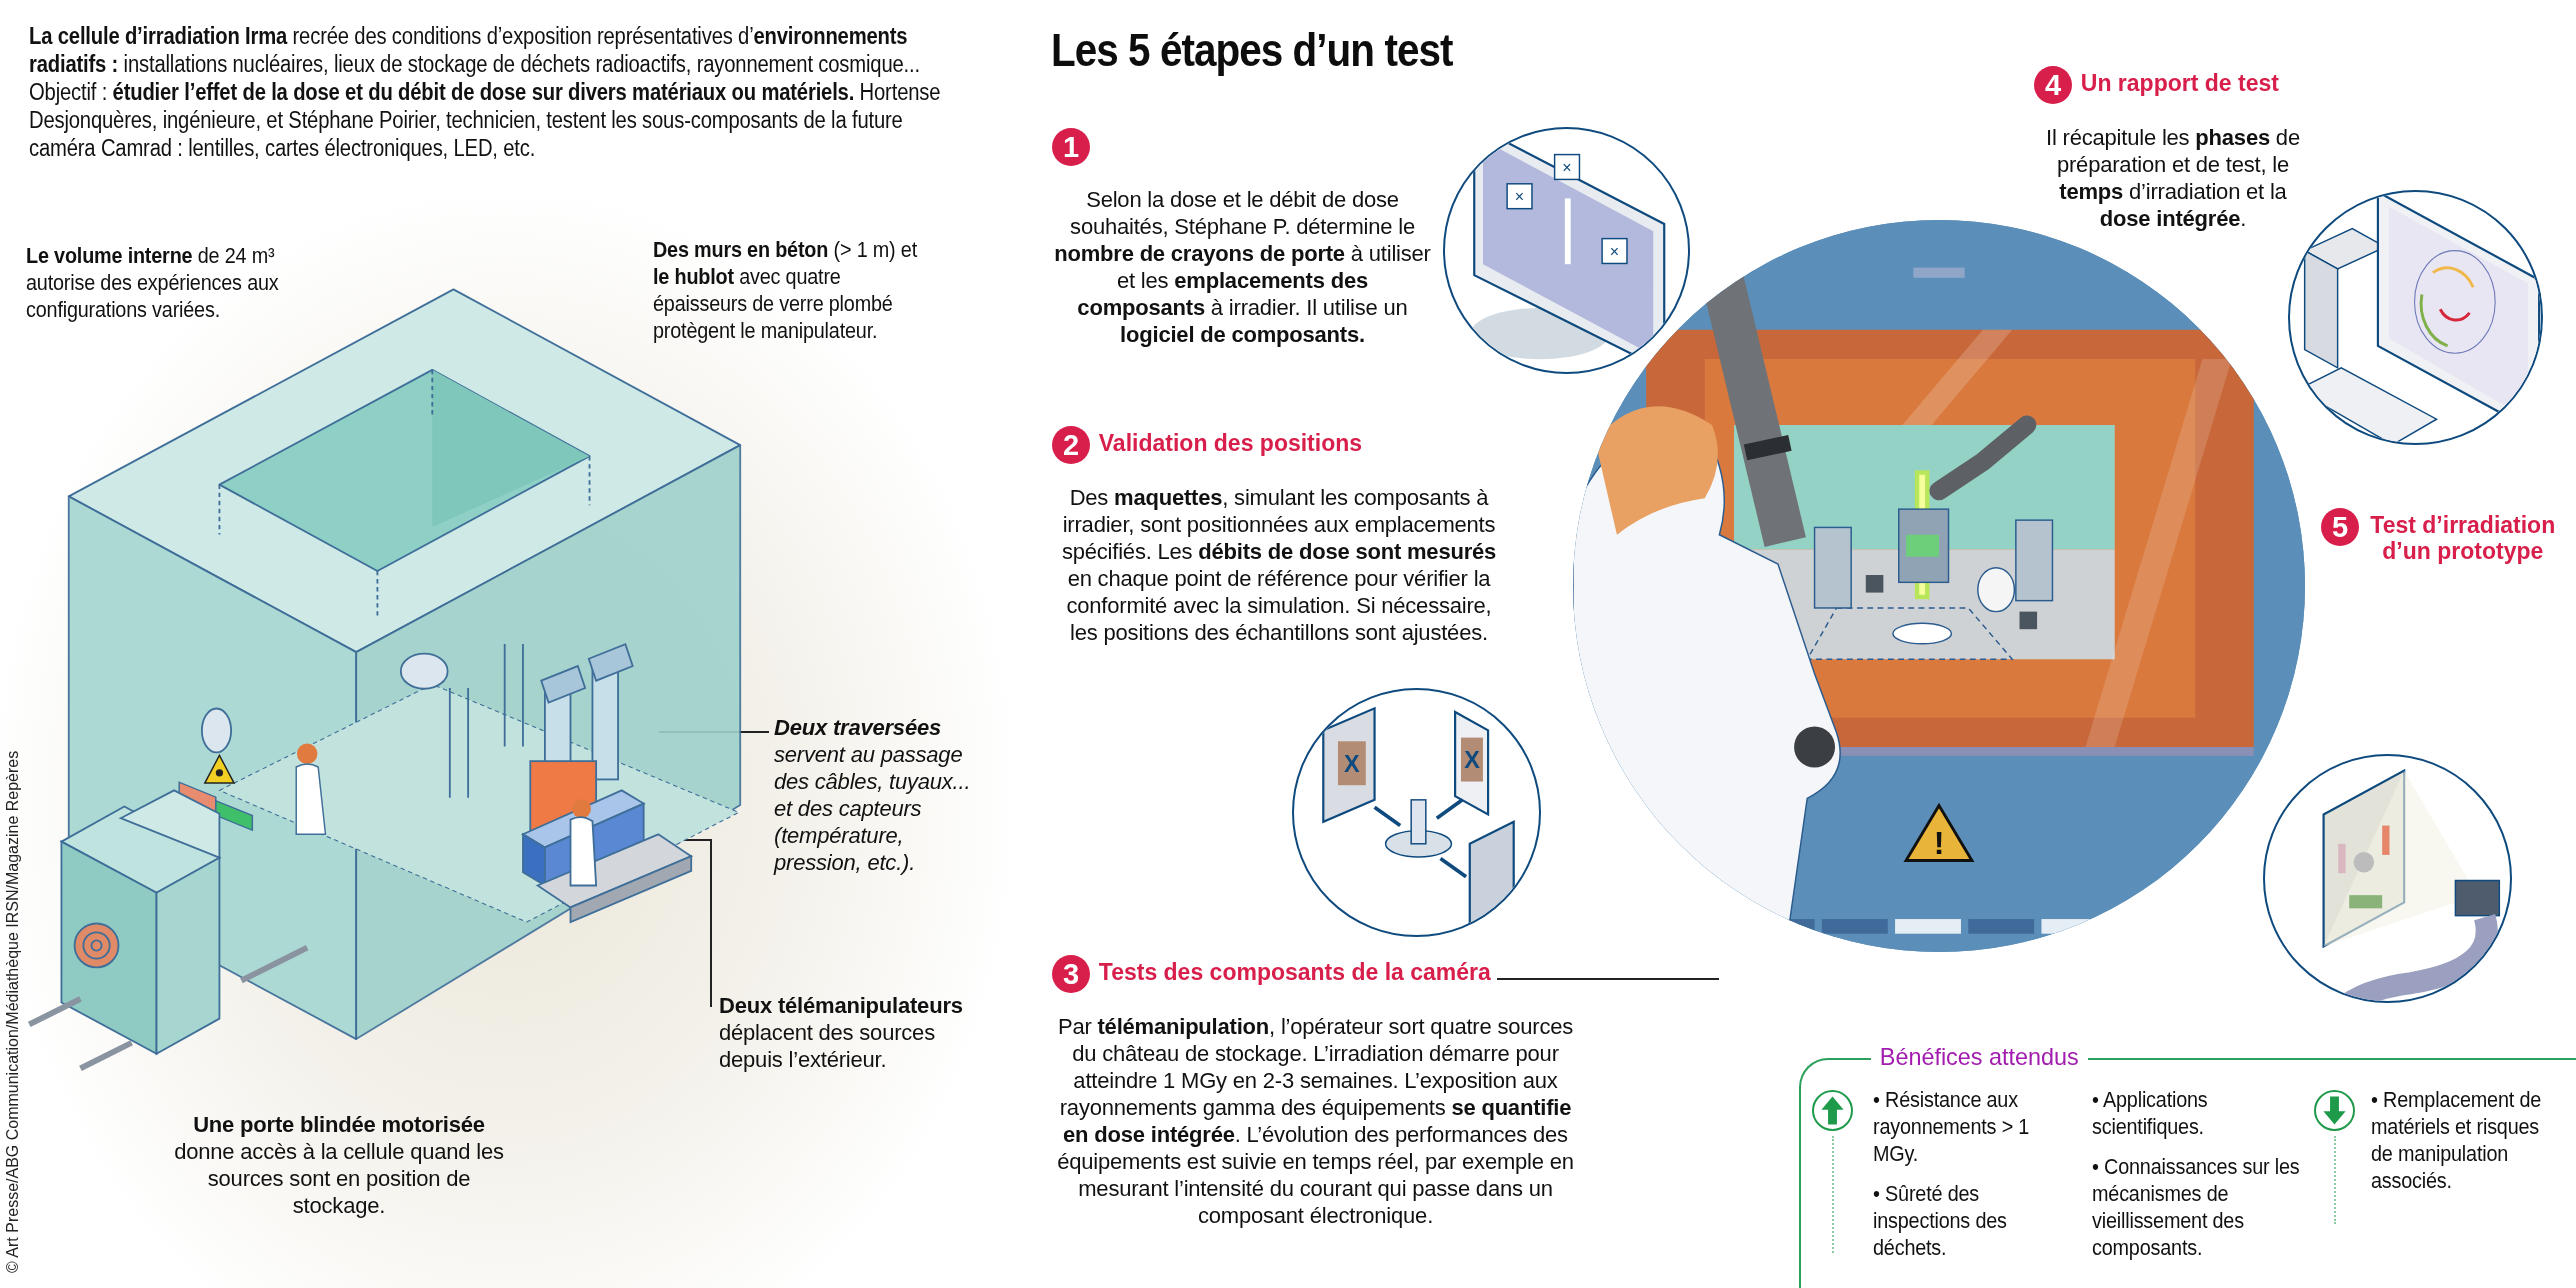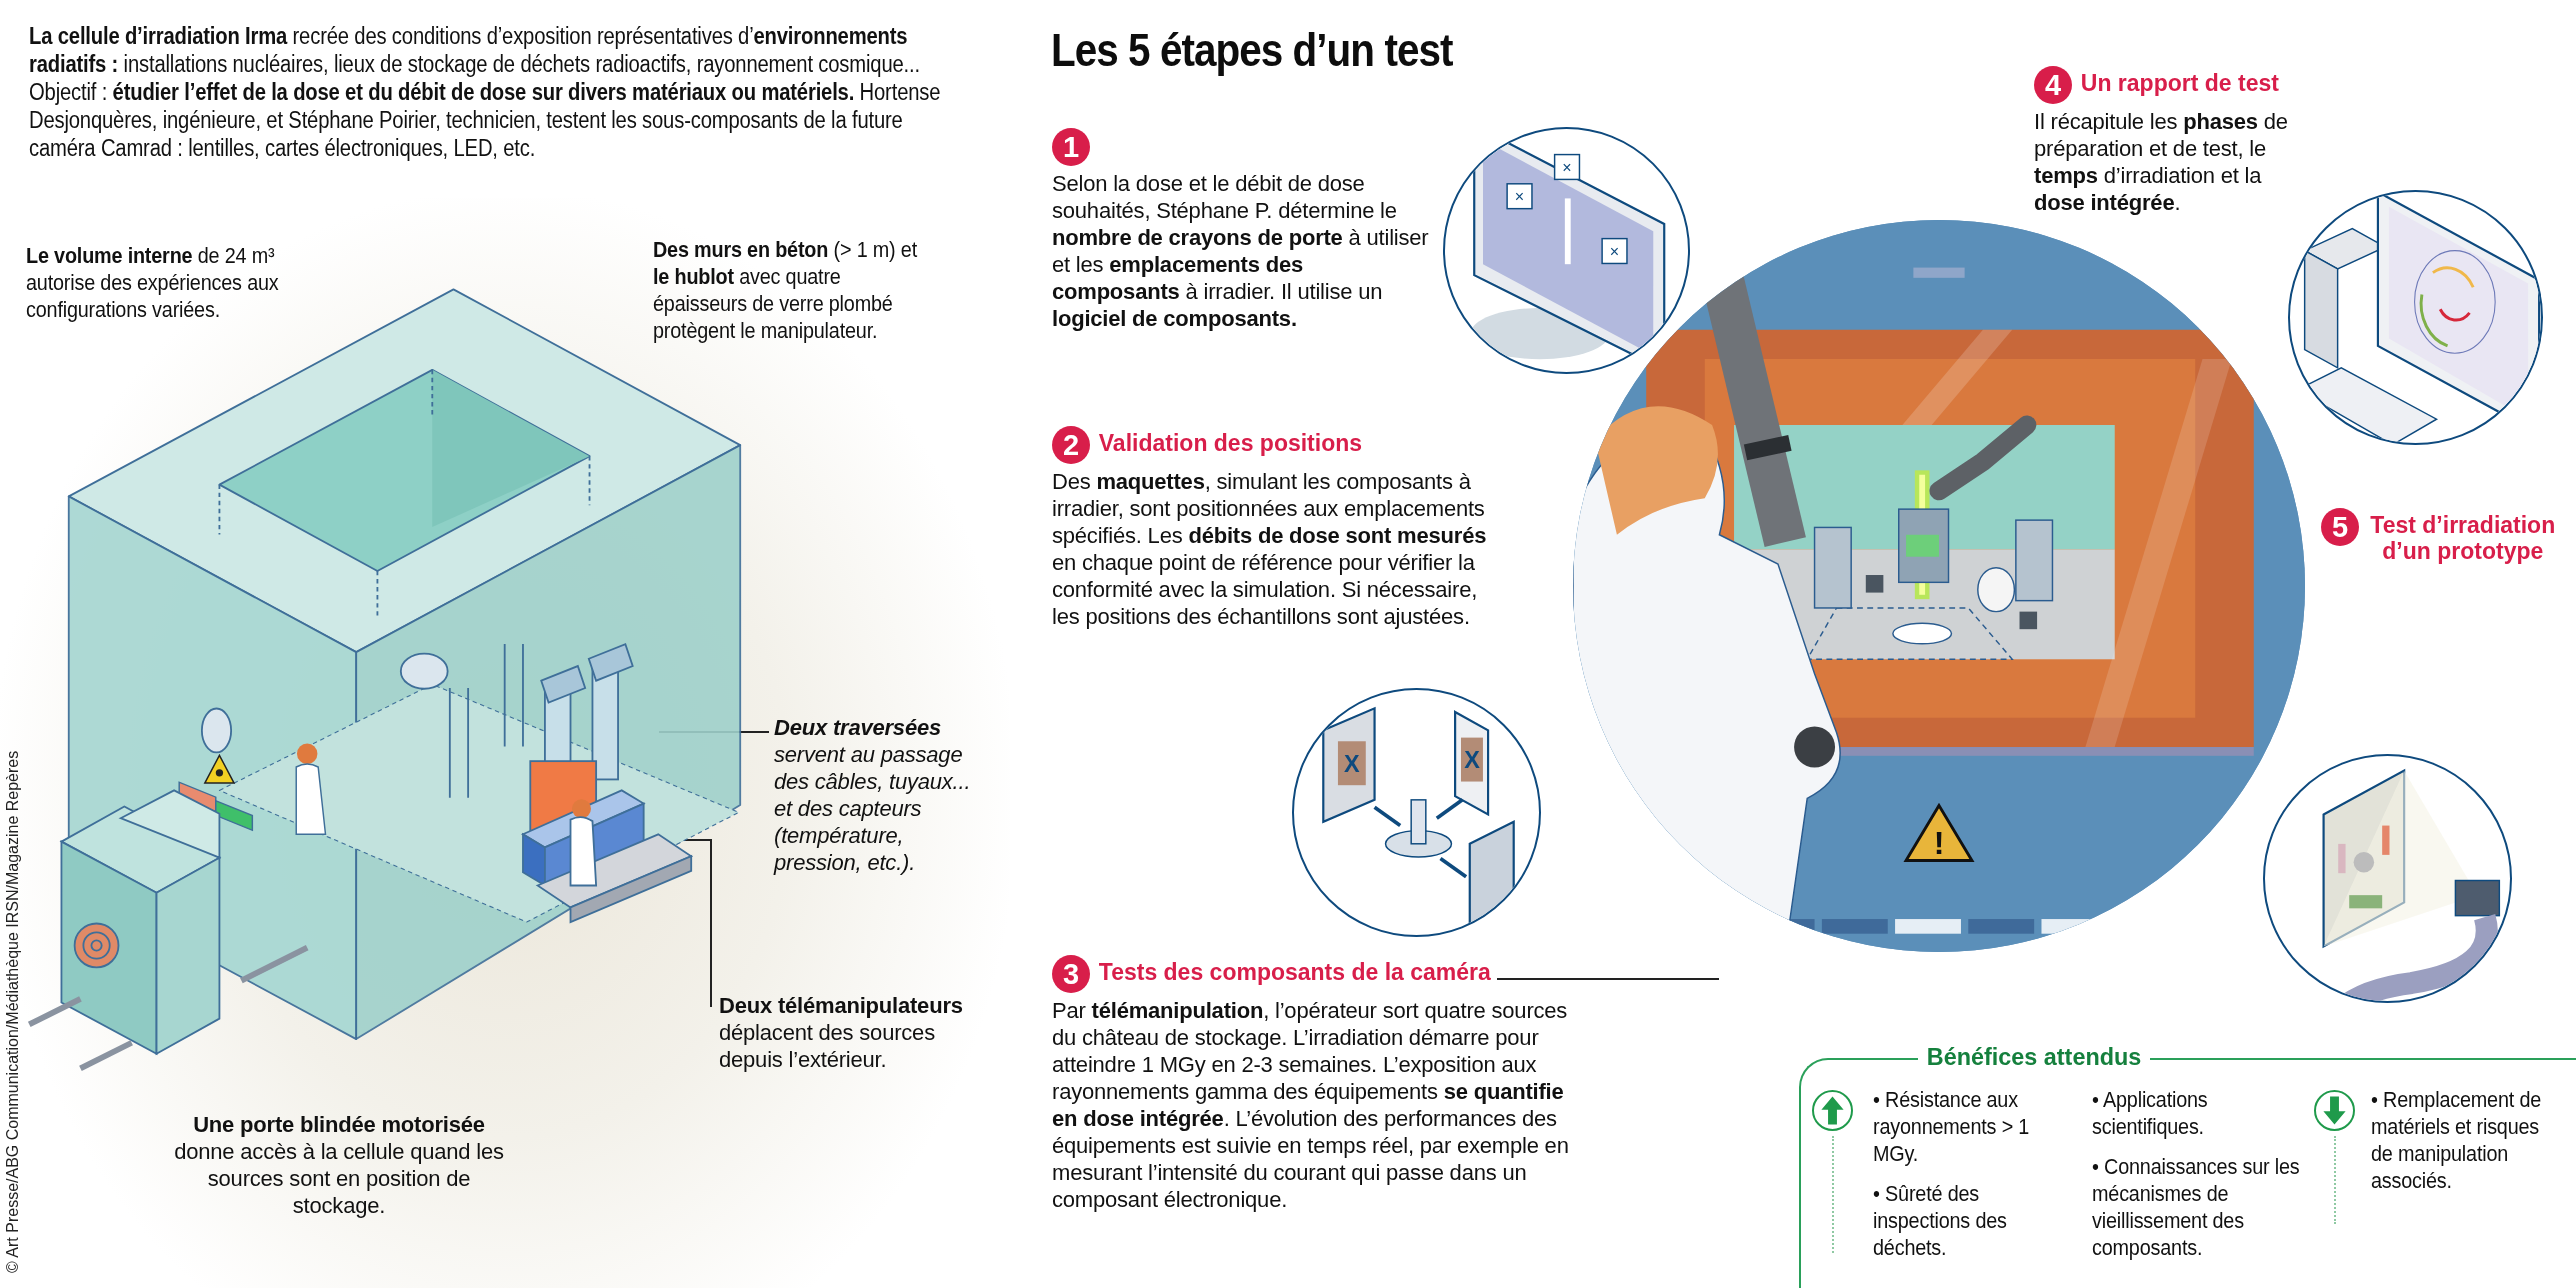--- a/index.html
+++ b/index.html
@@ -8,27 +8,27 @@
   .abs { position: absolute; }
   .t { font-family: "Liberation Sans", sans-serif; font-size: 22px; line-height: 27px; color: #111; letter-spacing: -0.2px; }
   .t b { font-weight: 700; }
   .intro { font-size: 23px; line-height: 28px; transform: scaleX(0.88); transform-origin: left top; width: 1039px; }
   .cond { transform: scaleX(0.9); transform-origin: left top; }
   .left-bg { left: 0; top: 198px; width: 1010px; height: 1091px;
     background: radial-gradient(ellipse at 50% 55%, #ebe6d9 0%, #f3f1ea 40%, #ffffff 72%); }
   .title { left: 1051px; top: 22px; font-family: "Liberation Sans", sans-serif; font-weight: 700; font-size: 47px; letter-spacing: -1.1px; transform: scaleX(0.86); transform-origin: left top; color: #0d0d0d; }
   .step-h { font-family: "Liberation Sans", sans-serif; font-weight: 700; color: #d81e4a; font-size: 23px; line-height: 26px; display: flex; align-items: flex-start; }
   .num { flex: 0 0 auto; width: 38px; height: 38px; border-radius: 50%; background: #d81e4a; color: #fff; font-weight: 700; font-size: 29px; line-height: 38px; text-align: center; margin-right: 8.8px; margin-top: -4.4px; }
-  .step-body { margin-top: 4px; }
+  .step-body { margin-top: 20px; text-align: center; }
   .circle { position: absolute; border-radius: 50%; border: 2.2px solid #0e4a7e; background: #ffffff; overflow: hidden; }
   .hline { position: absolute; height: 1.5px; background: #222; }
   .vline { position: absolute; width: 1.5px; background: #222; }
   .credit { left: 4.4px; top: 1273px; transform: rotate(-90deg); transform-origin: left top; font-size: 16px; color: #222; white-space: nowrap; font-family: "Liberation Sans", sans-serif; }
   .benef { left: 1799px; top: 1058px; width: 777px; height: 231px; border: 2.2px solid #2aa05a; border-right: none; border-bottom: none; border-top-left-radius: 29px; }
-  .benef-title { left: 1918px; top: 1044px; background: #fff; padding: 0 8.8px; font-family: "Liberation Sans", sans-serif; font-weight: 700; color: #15803d; font-size: 23.4px; }
+  .benef-title { left: 1871px; top: 1044px; background: #fff; padding: 0 8.8px; font-family: "Liberation Sans", sans-serif; font-weight: 400; color: #a21caf; font-size: 23.4px; }
   .arrow-ico { position: absolute; width: 41px; height: 41px; border-radius: 50%; border: 2.2px solid #1f9a4b; background: #fff; }
   .dots { position: absolute; width: 0; border-left: 2.2px dotted #8fc9a3; }
   .bul { font-size: 22px; line-height: 27px; }
 </style>
 </head>
 <body>
 
 <div class="abs left-bg"></div>
 
 <div class="abs t intro" style="left:29px; top:22px;">

